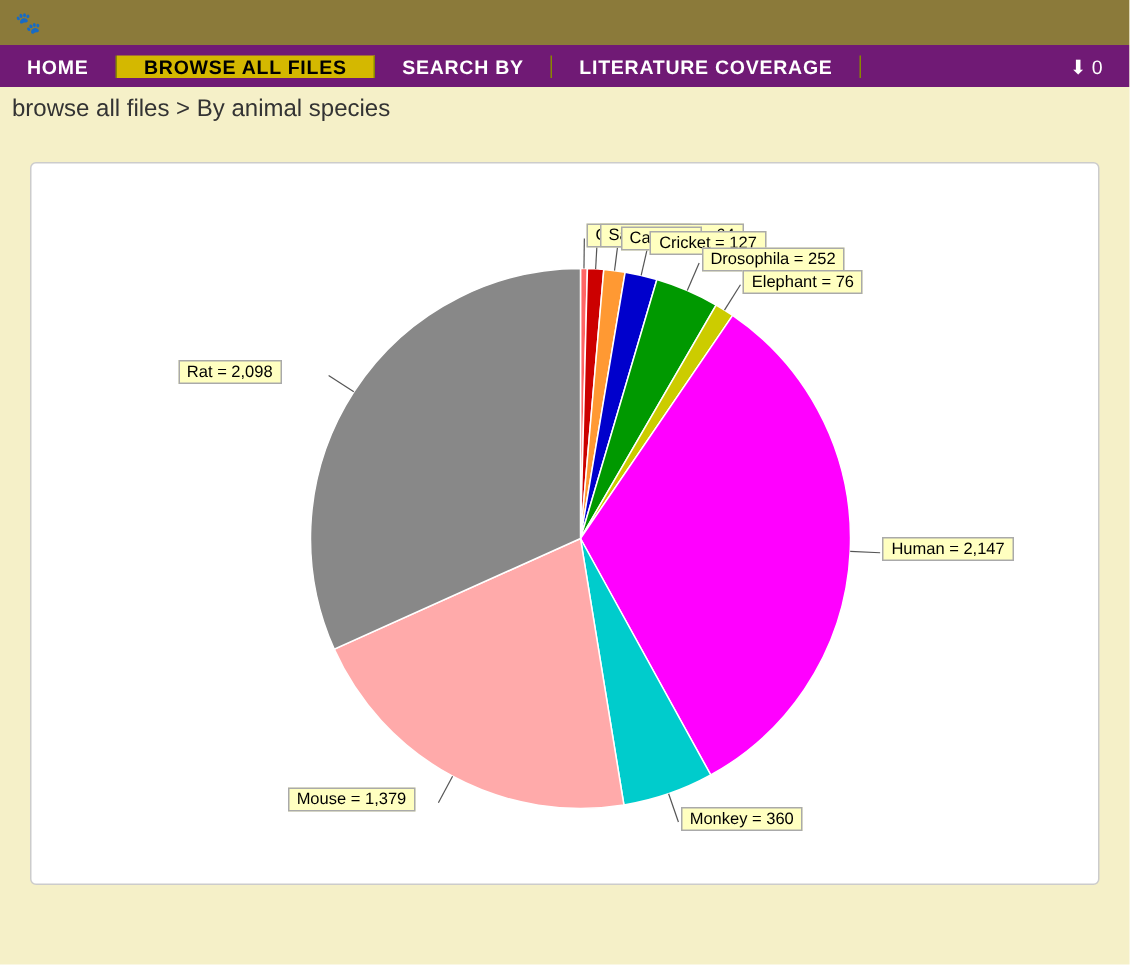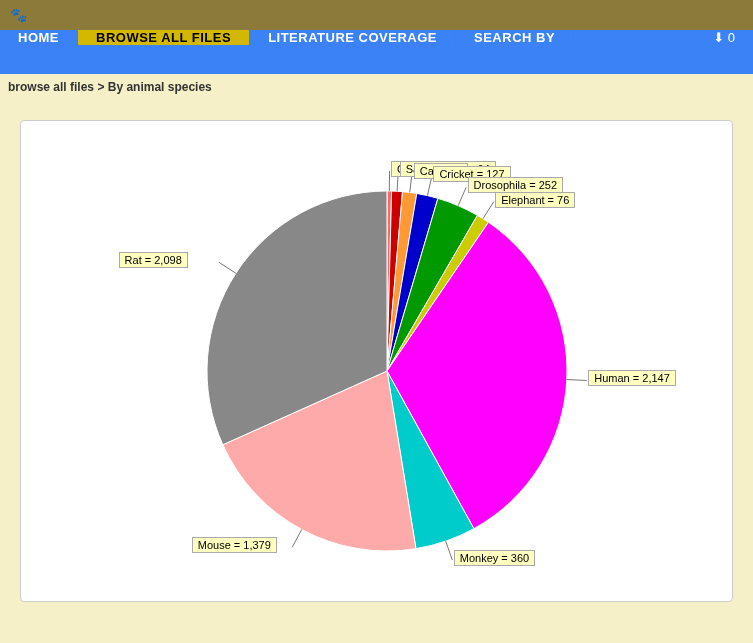--- a/index.html
+++ b/index.html
@@ -14,24 +14,24 @@
       padding: 0 10px;
     }
     .header-logo {
       color: #fff;
       font-size: 14px;
       font-weight: bold;
     }
 
     
     .navbar {
-      background: #3b82f6;
+      background: #701a75;
       display: flex;
-      align-items: flex-start;
-      height: 44px;
+      align-items: center;
+      height: 28px;
     }
     .nav-item {
       display: flex;
       align-items: center;
       padding: 0 18px;
       color: #fff;
       font-size: 13px;
       font-weight: bold;
       text-transform: uppercase;
       cursor: pointer;
@@ -48,23 +48,22 @@
       margin-left: auto;
       padding: 0 18px;
       color: #fff;
       font-size: 13px;
       cursor: pointer;
     }
 
     
     .breadcrumb {
       padding: 6px 8px;
-      font-size: 12px;
+      font-size: 16px;
       color: #333;
-      font-weight: bold;
     }
     .breadcrumb a { color: #333; text-decoration: none; }
 
     
     .main-content {
       padding: 10px 20px;
     }
 
     
     .chart-container {
@@ -101,22 +100,22 @@
 </head>
 <body>
 
 <div class="header-top">
   <span class="header-logo">🐾</span>
 </div>
 
 <nav class="navbar">
   <div class="nav-item">HOME</div>
   <div class="nav-item active">BROWSE ALL FILES</div>
+  <div class="nav-item">SEARCH BY</div>
   <div class="nav-item">LITERATURE COVERAGE</div>
-  <div class="nav-item">SEARCH BY</div>
   <div class="nav-download">⬇ 0</div>
 </nav>
 
 <div class="breadcrumb">
   <a href="#">browse all files</a>
   <span> &gt; </span>
   <span>By animal species</span>
 </div>
 
 <div class="main-content">

